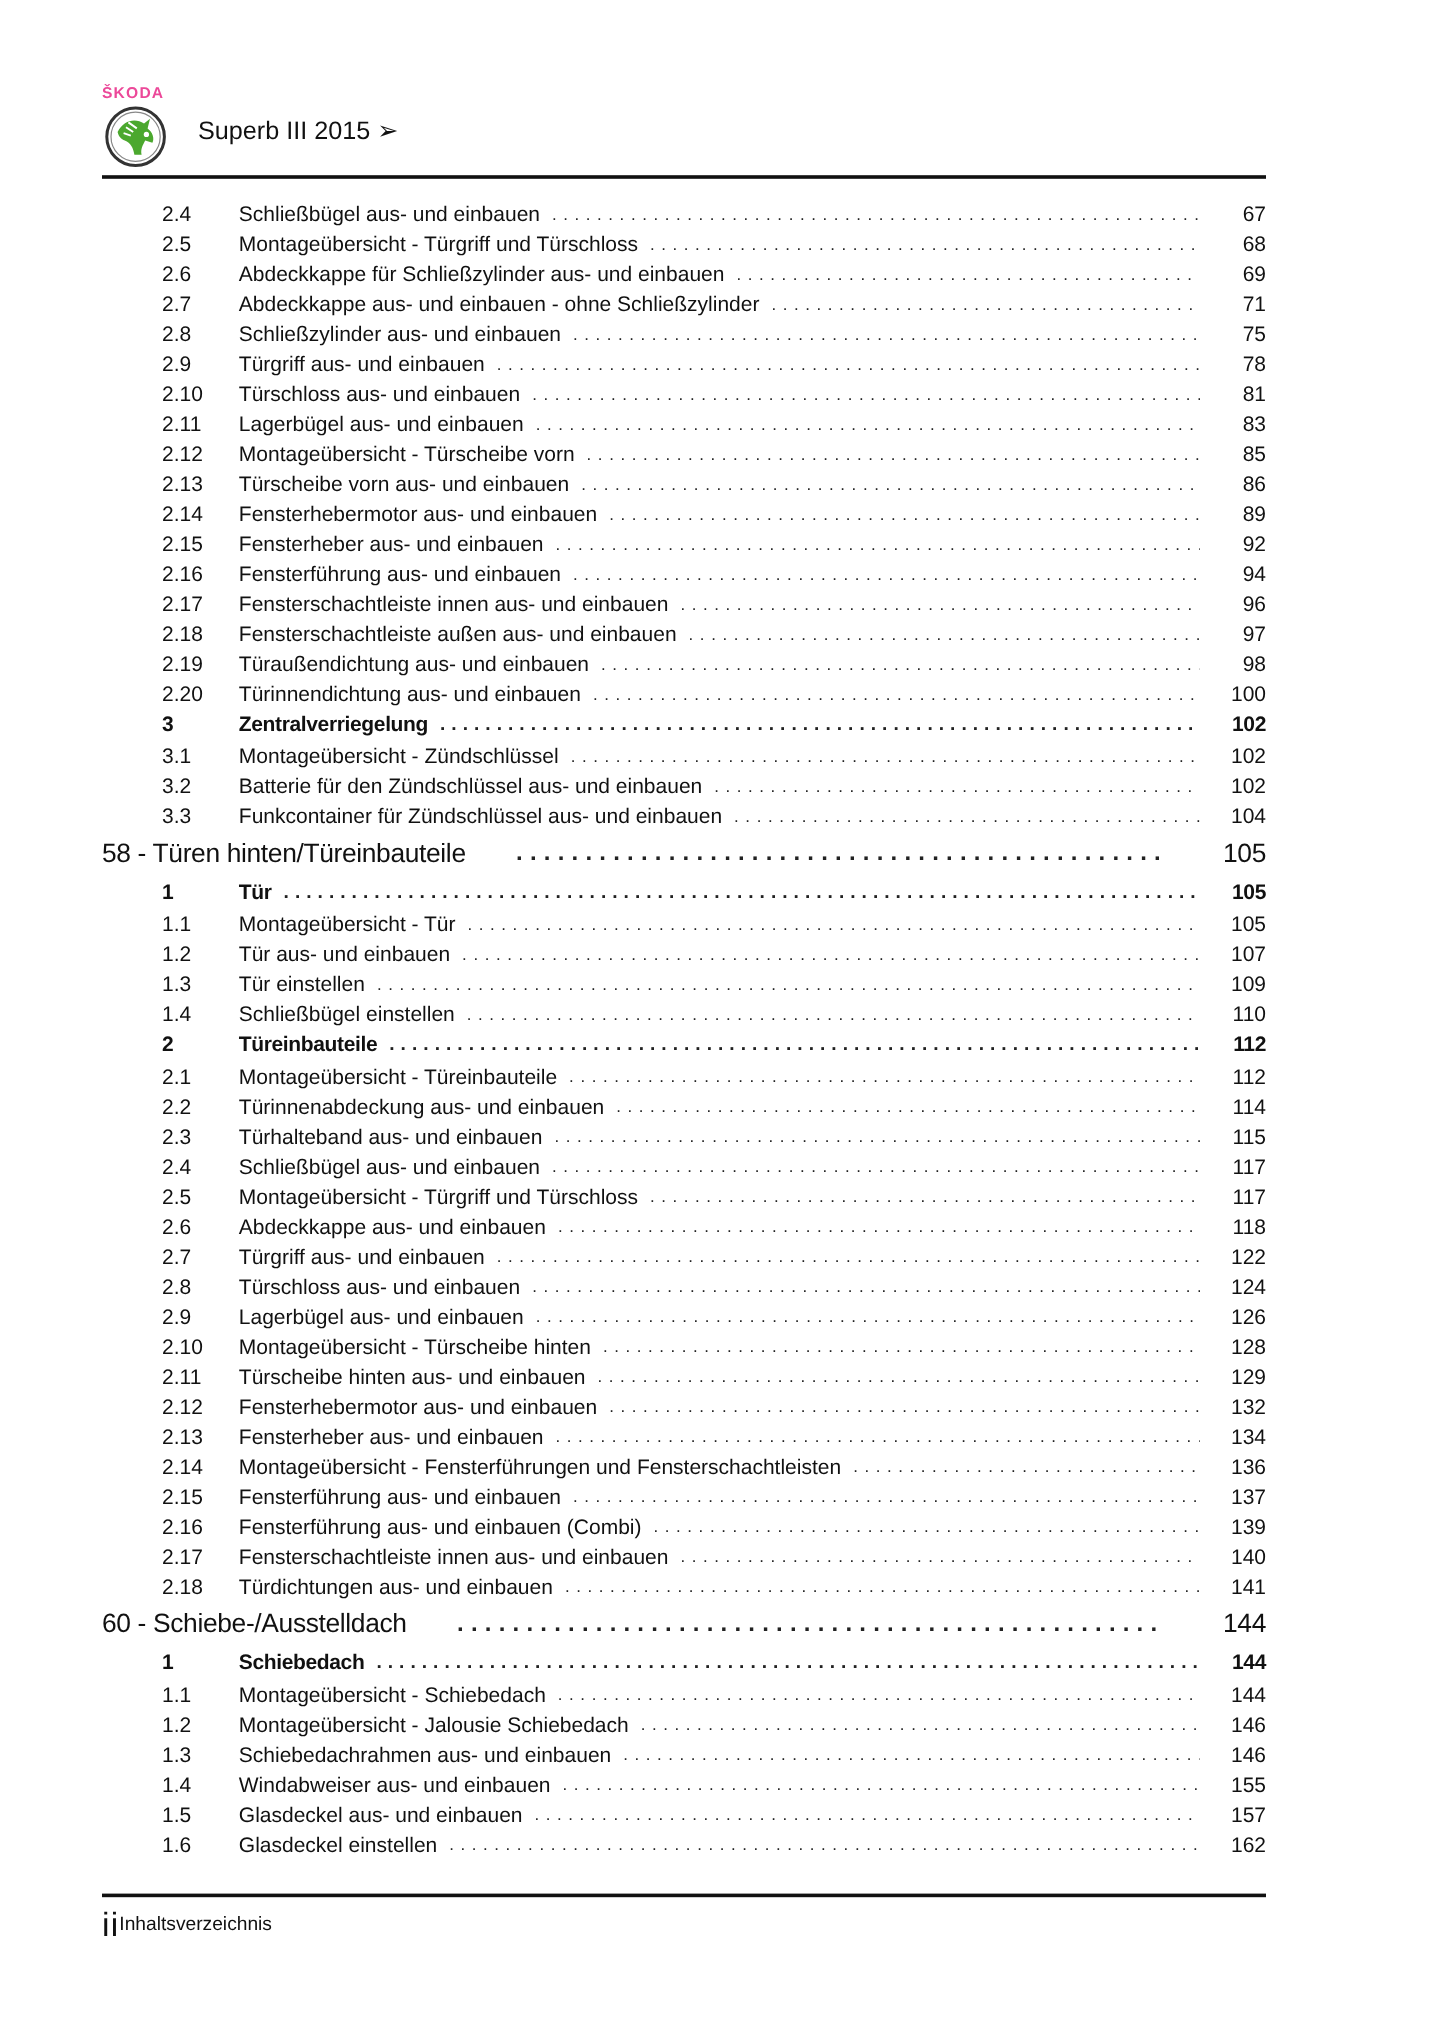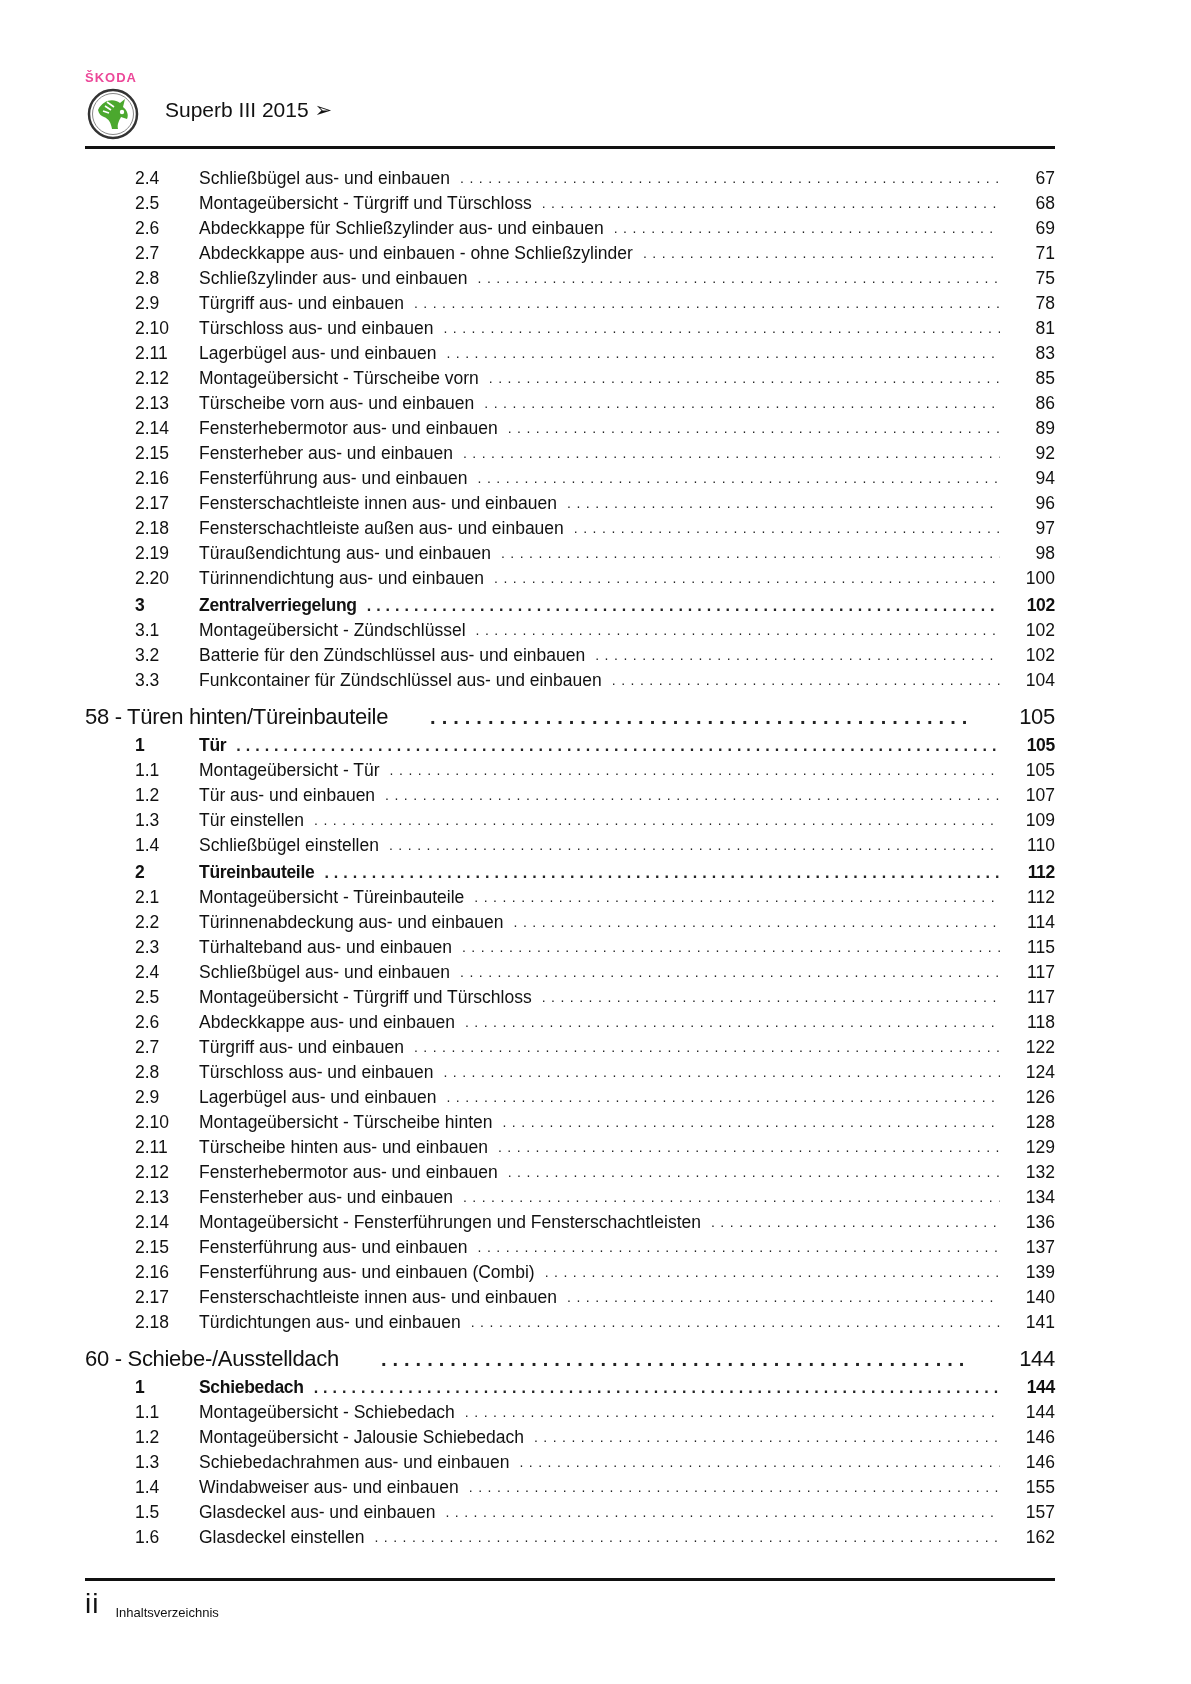--- a/index.html
+++ b/index.html
@@ -3,35 +3,35 @@
 <meta charset="utf-8">
 <style>
   html, body { margin: 0; padding: 0; background: #ffffff; }
   body { width: 1191px; height: 1684px; position: relative; font-family: "Liberation Sans", sans-serif; color: #111; overflow: hidden; }
   .header { position: absolute; left: 85px; top: 70px; width: 970px; height: 78px; }
   .brand { position: absolute; left: 0; top: 0; font-weight: bold; font-size: 13px; letter-spacing: 1px; color: #ec4899; }
   .logo { position: absolute; left: 2px; top: 18px; width: 52px; height: 52px; }
   .titles { position: absolute; left: 80px; top: 28px; font-size: 21px; line-height: 24px; color: #111; }
   .rule-top { position: absolute; left: 85px; top: 146px; width: 970px; height: 3px; background: #111; }
   .toc { position: absolute; left: 85px; top: 166px; width: 970px; }
-  .row { position: relative; display: flex; align-items: flex-start; height: 25px; font-size: 17.5px; line-height: 25px; }
+  .row { position: relative; display: flex; align-items: flex-end; height: 25px; font-size: 17.5px; line-height: 25px; }
   .row .num { width: 64px; padding-left: 50px; box-sizing: content-box; flex: none; }
   .row .title { flex: none; white-space: nowrap; padding-right: 10px; }
   .row .dots { flex: 1; overflow: hidden; white-space: nowrap; letter-spacing: 5.5px; color: #222; font-size: 14px; }
   .row .page { flex: none; width: 55px; text-align: right; }
   .row.h2 { font-weight: bold; height: 27px; line-height: 29px; letter-spacing: -0.3px; }
   .row.h2 .dots { font-weight: bold; font-size: 16px; letter-spacing: 5px; }
   .row.h1 { font-size: 22px; height: 34px; line-height: 40px; margin-top: 4px; letter-spacing: -0.3px; gap: 32px; }
   .row.h1 .title { padding-left: 0; }
   .row.h1 .dots { font-size: 20px; letter-spacing: 6px; font-weight: bold; }
   .row.h1 .page { font-size: 22px; }
   .rule-bottom { position: absolute; left: 85px; top: 1578px; width: 970px; height: 3px; background: #111; }
-  .footer { position: absolute; left: 85px; top: 1588px; display: flex; align-items: flex-end; }
+  .footer { position: absolute; left: 85px; top: 1588px; display: flex; align-items: center; }
   .footer .pn { font-size: 28px; letter-spacing: 1px; }
-  .footer .lbl { font-size: 13px; margin-left: 16px; }
+  .footer .lbl { font-size: 16px; }
 </style>
 </head>
 <body>
 
 <div class="header">
   <div class="brand">ŠKODA</div>
   <svg class="logo" viewBox="0 0 52 52">
     <circle cx="26" cy="26" r="24" fill="#ffffff" stroke="#333" stroke-width="2.5"></circle>
     <circle cx="26" cy="26" r="20.5" fill="#ffffff" stroke="#888" stroke-width="1"></circle>
     <path d="M11 22 C16 12, 26 10, 33 15 L38 11 L36 19 C40 22, 42 27, 40 31 L34 29 C32 33, 30 36, 31 41 L25 41 C24 35, 22 31, 17 29 C14 28, 12 26, 11 22 Z" fill="#4ba82e"></path>

